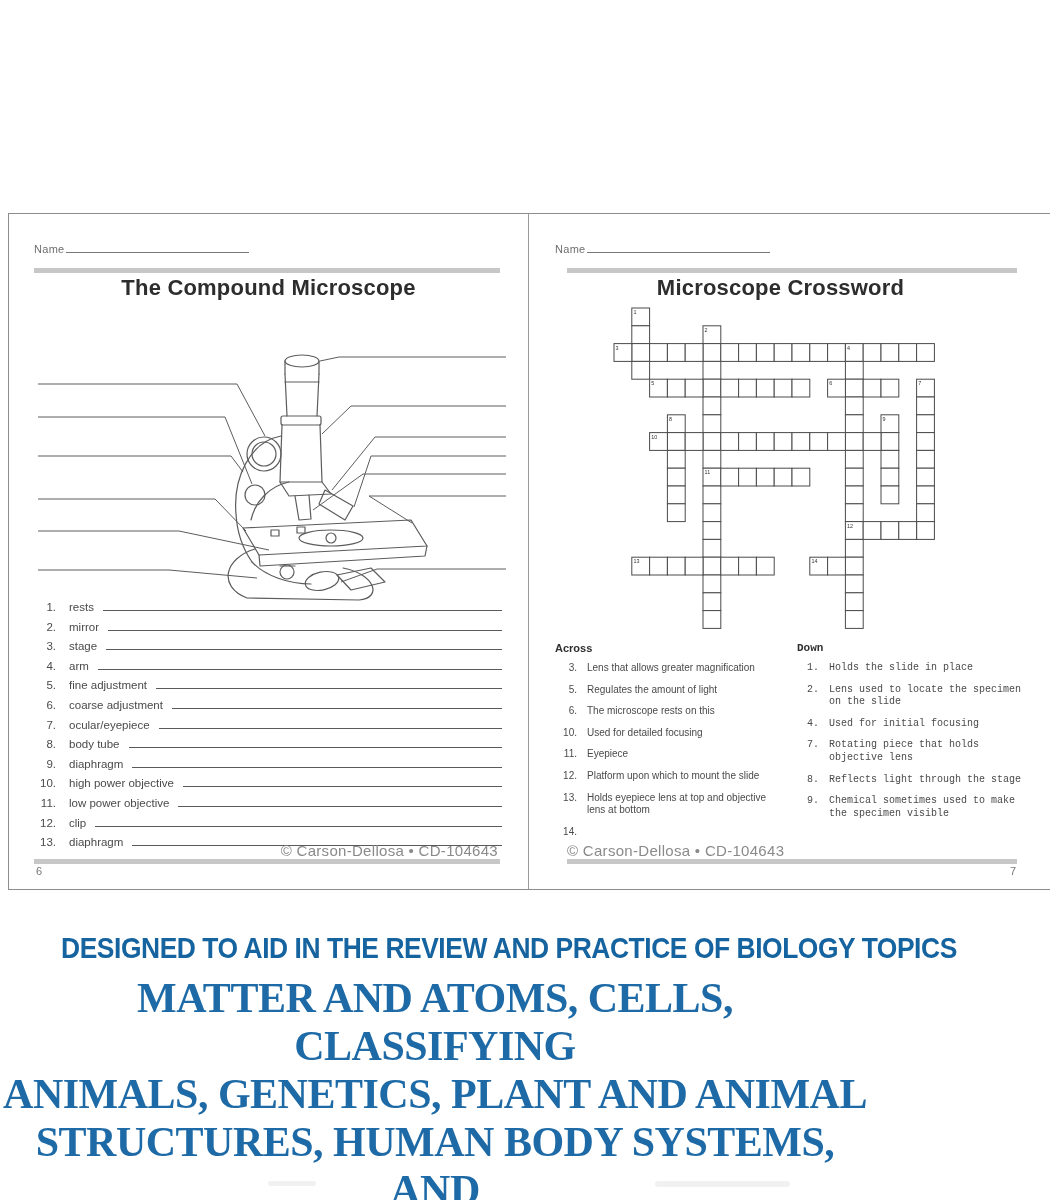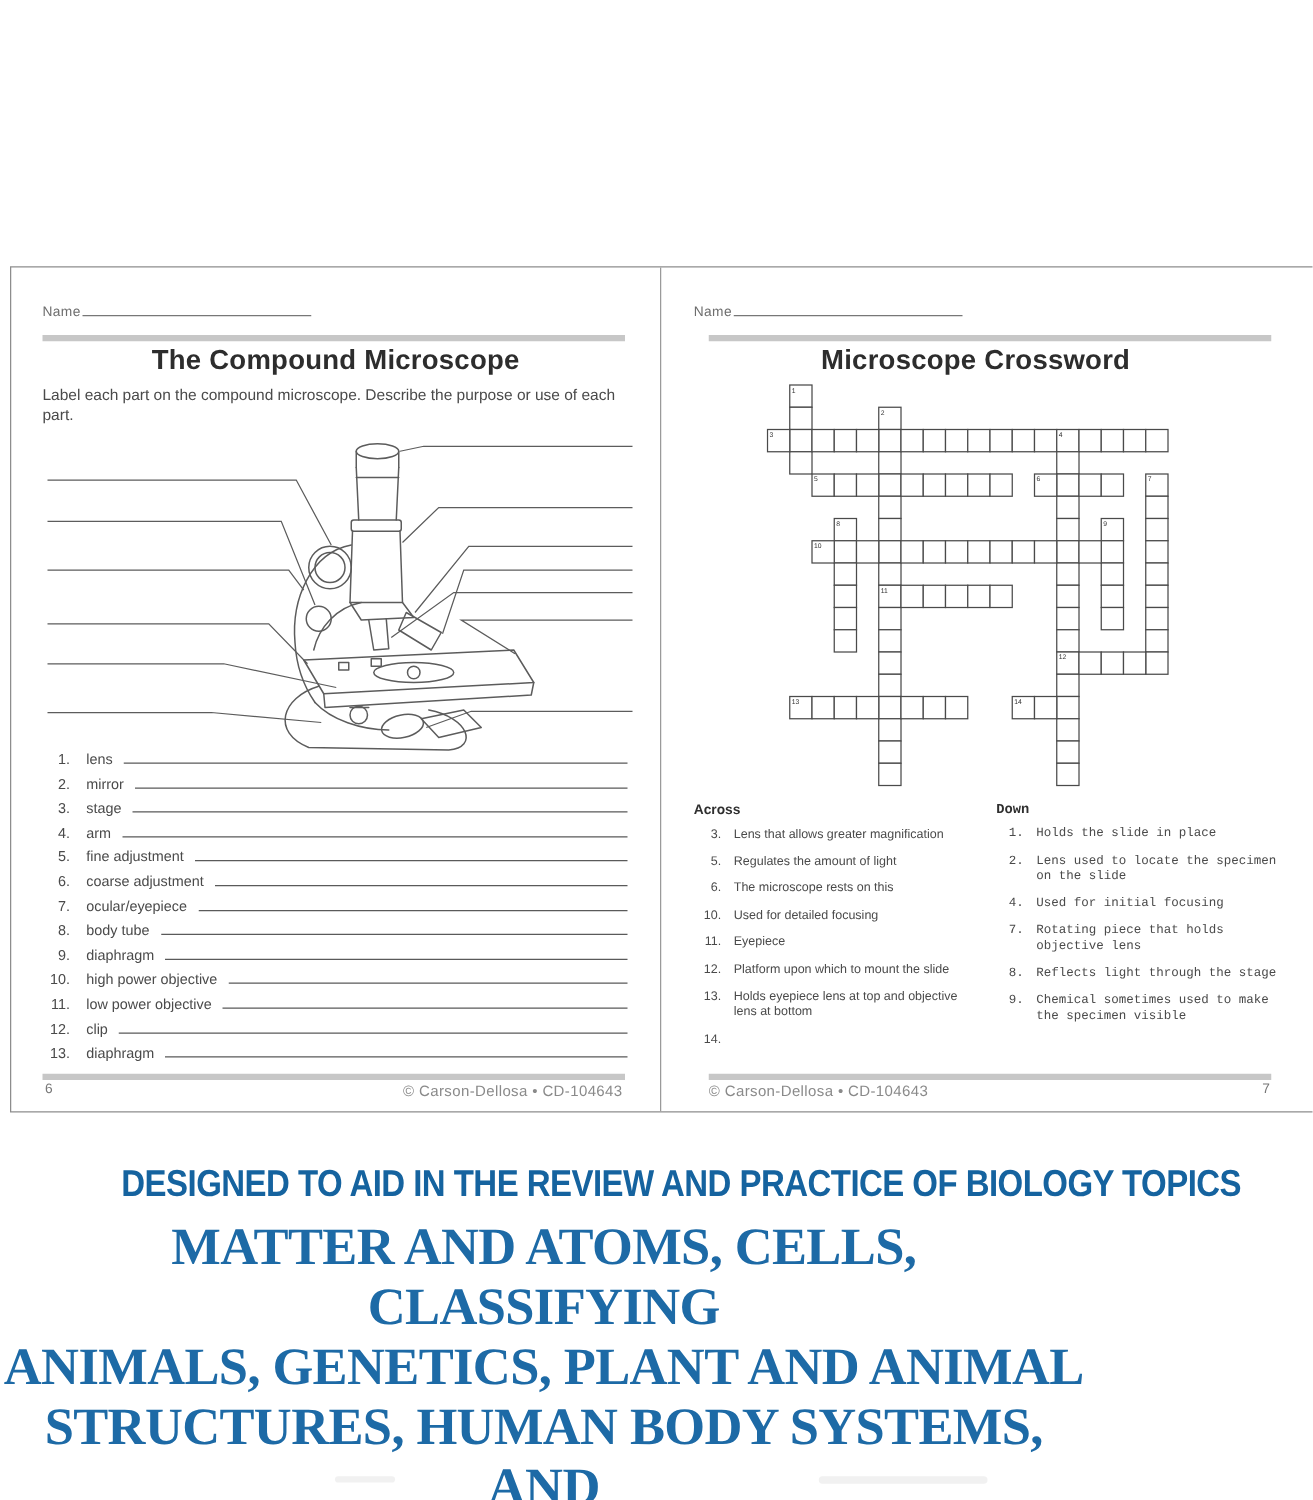--- a/index.html
+++ b/index.html
@@ -37,42 +37,42 @@
     font-size:12.4px;line-height:16px;color:#4a4a4a;
   }
 
   
   .parts-list{position:absolute;left:25px;top:385px;width:468px;}
   .part-row{display:flex;align-items:baseline;height:19.6px;font-size:11.5px;color:#4a4a4a;}
   .part-num{flex:none;width:22px;text-align:right;margin-right:13px;}
   .part-line{flex:1;border-bottom:1px solid #5a5a5a;height:11px;margin-left:9px;min-width:40px;}
 
   
-  .footer-text{position:absolute;top:652px;font-size:12px;color:#8a8a8a;letter-spacing:.3px;}
+  .footer-text{position:absolute;top:628px;font-size:15px;color:#8a8a8a;letter-spacing:.3px;}
   .page-num{position:absolute;top:651px;font-size:11px;color:#777;}
   .page.left .footer-text{right:30px;}
   .page.left .page-num{left:27px;}
   .page.right .footer-text{left:38px;}
   .page.right .page-num{right:16px;}
 
   
   .diagram-svg{position:absolute;left:10px;top:130px;}
   .crossword-svg{position:absolute;left:84px;top:93px;}
 
   
   .clues-heading{font-size:11px;font-weight:bold;color:#2f2f2f;margin-bottom:8px;}
   .clues-col{position:absolute;top:428px;}
   .clues-col.across{left:26px;width:232px;}
   .clues-col.down{left:268px;width:226px;font-family:Liberation Mono, monospace;}
   .clue{display:flex;margin-bottom:9px;font-size:10px;line-height:12.6px;color:#4a4a4a;}
   .clue-num{flex:none;width:22px;text-align:right;margin-right:10px;}
   .clue-text{flex:1;}
 
   
-  .tagline-wrap{position:absolute;left:0;top:931px;width:876px;text-align:center;white-space:nowrap;margin-left:36px;}
+  .tagline-wrap{position:absolute;left:0;top:931px;width:876px;text-align:center;white-space:nowrap;}
   .tagline{
     display:inline-block;transform:scaleX(.88);transform-origin:center;
     font-size:30px;font-weight:bold;letter-spacing:-.5px;color:#15639f;
   }
   .headline{
     position:absolute;left:0;top:974px;width:870px;text-align:center;
     font-family:"Liberation Serif", serif;font-weight:bold;
     font-size:42px;line-height:48px;color:#1d6aa6;letter-spacing:-.5px;
   }
   .smudge{position:absolute;background:#f1f1f1;border-radius:3px;}
@@ -82,21 +82,20 @@
 
 <div class="spread">
   <div class="page-divider"></div>
 
   <div class="page left">
     <div class="name-row">
       <span>Name</span><span class="name-line"></span>
     </div>
     <div class="gray-bar bar-top"></div>
     <div class="page-title">The Compound Microscope</div>
-    <div class="instructions">Label each part on the compound microscope. Describe the purpose or use of each part.</div>
 
     <svg class="diagram-svg" width="498" height="262" viewBox="0 0 498 262">
       <g fill="none" stroke="#5c5c5c" stroke-width="1.2" stroke-linejoin="round" stroke-linecap="round">
 
         <ellipse cx="283" cy="17" rx="17" ry="6"></ellipse>
         <path d="M266,17 L266,30 M300,17 L300,30"></path>
         <path d="M266,30 L268,72 M300,30 L298,72"></path>
         <path d="M266,38 L300,38"></path>
 
         <rect x="262" y="72" width="40" height="9" rx="2"></rect>
@@ -147,21 +146,21 @@
         <path d="M487,112 L352,112 L335,163"></path>
         <path d="M487,130 L344,130 L294,166"></path>
         <path d="M487,152 L350,152 L393,179"></path>
         <path d="M487,225 L358,225 L322,238"></path>
       </g>
     </svg>
 
     <div class="parts-list" id="parts-list">
         <div class="part-row">
           <span class="part-num">1.</span>
-          <span class="part-label">lens</span>
+          <span class="part-label">rests</span>
           <span class="part-line"></span>
         </div>
         <div class="part-row">
           <span class="part-num">2.</span>
           <span class="part-label">mirror</span>
           <span class="part-line"></span>
         </div>
         <div class="part-row">
           <span class="part-num">3.</span>
           <span class="part-label">stage</span>

